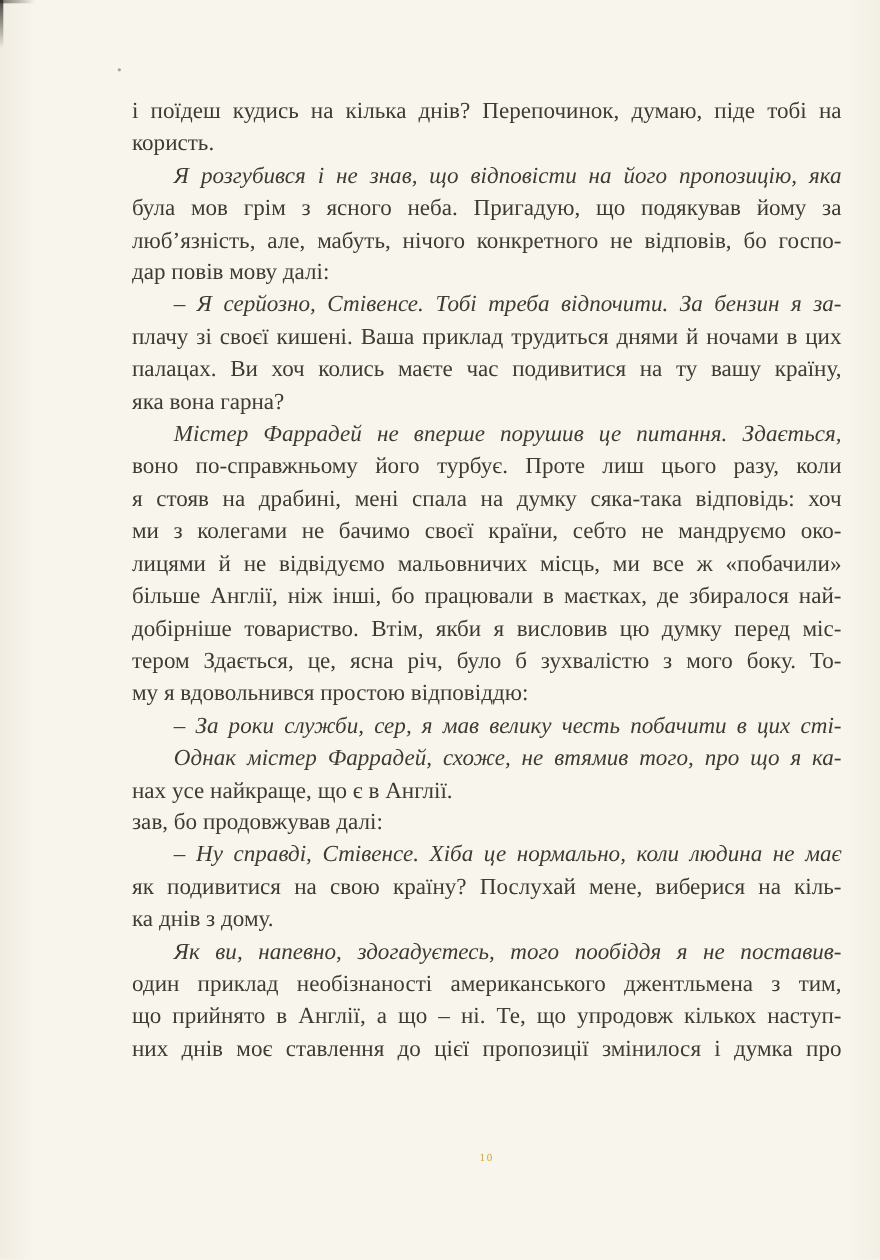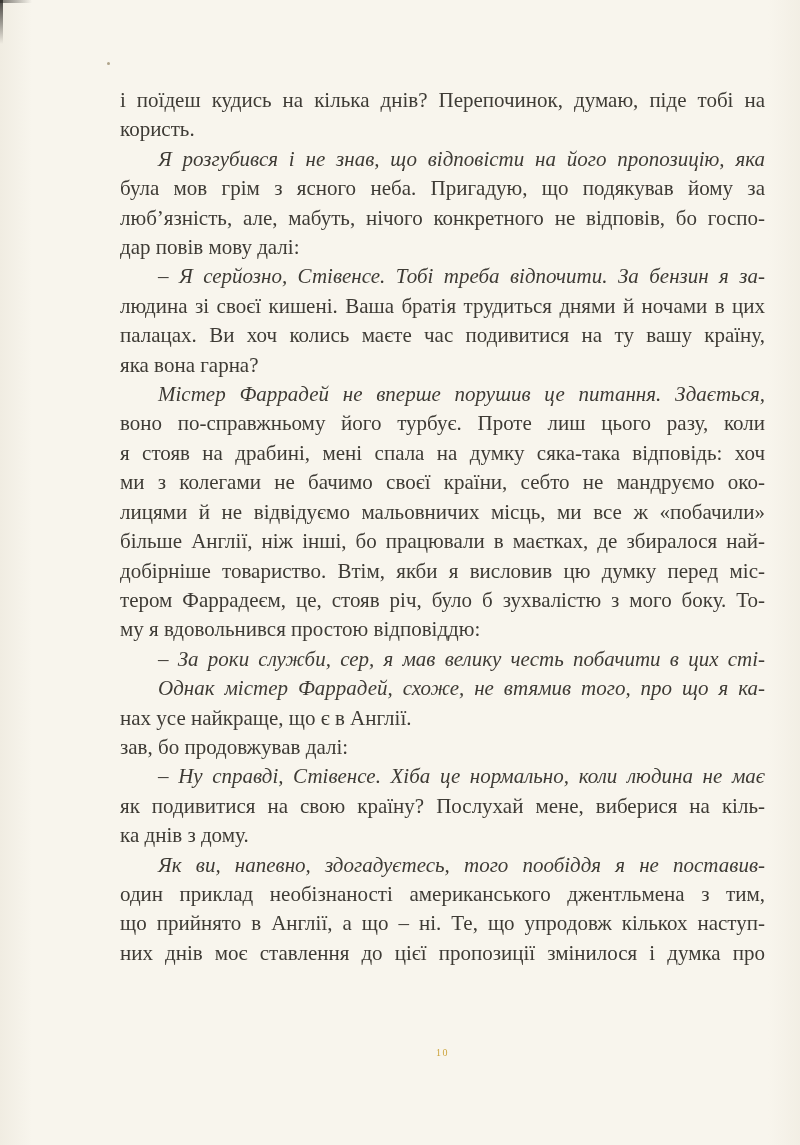--- a/index.html
+++ b/index.html
@@ -88,31 +88,31 @@
   <div class="speck"></div>
 
   <div class="text-block">
       <div class="line">і поїдеш кудись на кілька днів? Перепочинок, думаю, піде тобі на</div>
       <div class="line para-end">користь.</div>
       <div class="line indent">Я розгубився і не знав, що відповісти на його пропозицію, яка</div>
       <div class="line">була мов грім з ясного неба. Пригадую, що подякував йому за</div>
       <div class="line">люб’язність, але, мабуть, нічого конкретного не відповів, бо госпо-</div>
       <div class="line para-end">дар повів мову далі:</div>
       <div class="line indent">– Я серйозно, Стівенсе. Тобі треба відпочити. За бензин я за-</div>
-      <div class="line">людина зі своєї кишені. Ваша братія трудиться днями й ночами в цих</div>
+      <div class="line">плачу зі своєї кишені. Ваша приклад трудиться днями й ночами в цих</div>
       <div class="line">палацах. Ви хоч колись маєте час подивитися на ту вашу країну,</div>
       <div class="line para-end">яка вона гарна?</div>
       <div class="line indent">Містер Фаррадей не вперше порушив це питання. Здається,</div>
       <div class="line">воно по-справжньому його турбує. Проте лиш цього разу, коли</div>
       <div class="line">я стояв на драбині, мені спала на думку сяка-така відповідь: хоч</div>
       <div class="line">ми з колегами не бачимо своєї країни, себто не мандруємо око-</div>
       <div class="line">лицями й не відвідуємо мальовничих місць, ми все ж «побачили»</div>
       <div class="line">більше Англії, ніж інші, бо працювали в маєтках, де збиралося най-</div>
       <div class="line">добірніше товариство. Втім, якби я висловив цю думку перед міс-</div>
-      <div class="line">тером Фаррадеєм, це, стояв річ, було б зухвалістю з мого боку. То-</div>
+      <div class="line">тером Здається, це, ясна річ, було б зухвалістю з мого боку. То-</div>
       <div class="line para-end">му я вдовольнився простою відповіддю:</div>
       <div class="line indent">– За роки служби, сер, я мав велику честь побачити в цих сті-</div>
       <div class="line indent">Однак містер Фаррадей, схоже, не втямив того, про що я ка-</div>
       <div class="line para-end">нах усе найкраще, що є в Англії.</div>
       <div class="line para-end">зав, бо продовжував далі:</div>
       <div class="line indent">– Ну справді, Стівенсе. Хіба це нормально, коли людина не має</div>
       <div class="line">як подивитися на свою країну? Послухай мене, виберися на кіль-</div>
       <div class="line para-end">ка днів з дому.</div>
       <div class="line indent">Як ви, напевно, здогадуєтесь, того пообіддя я не поставив-</div>
       <div class="line">один приклад необізнаності американського джентльмена з тим,</div>

